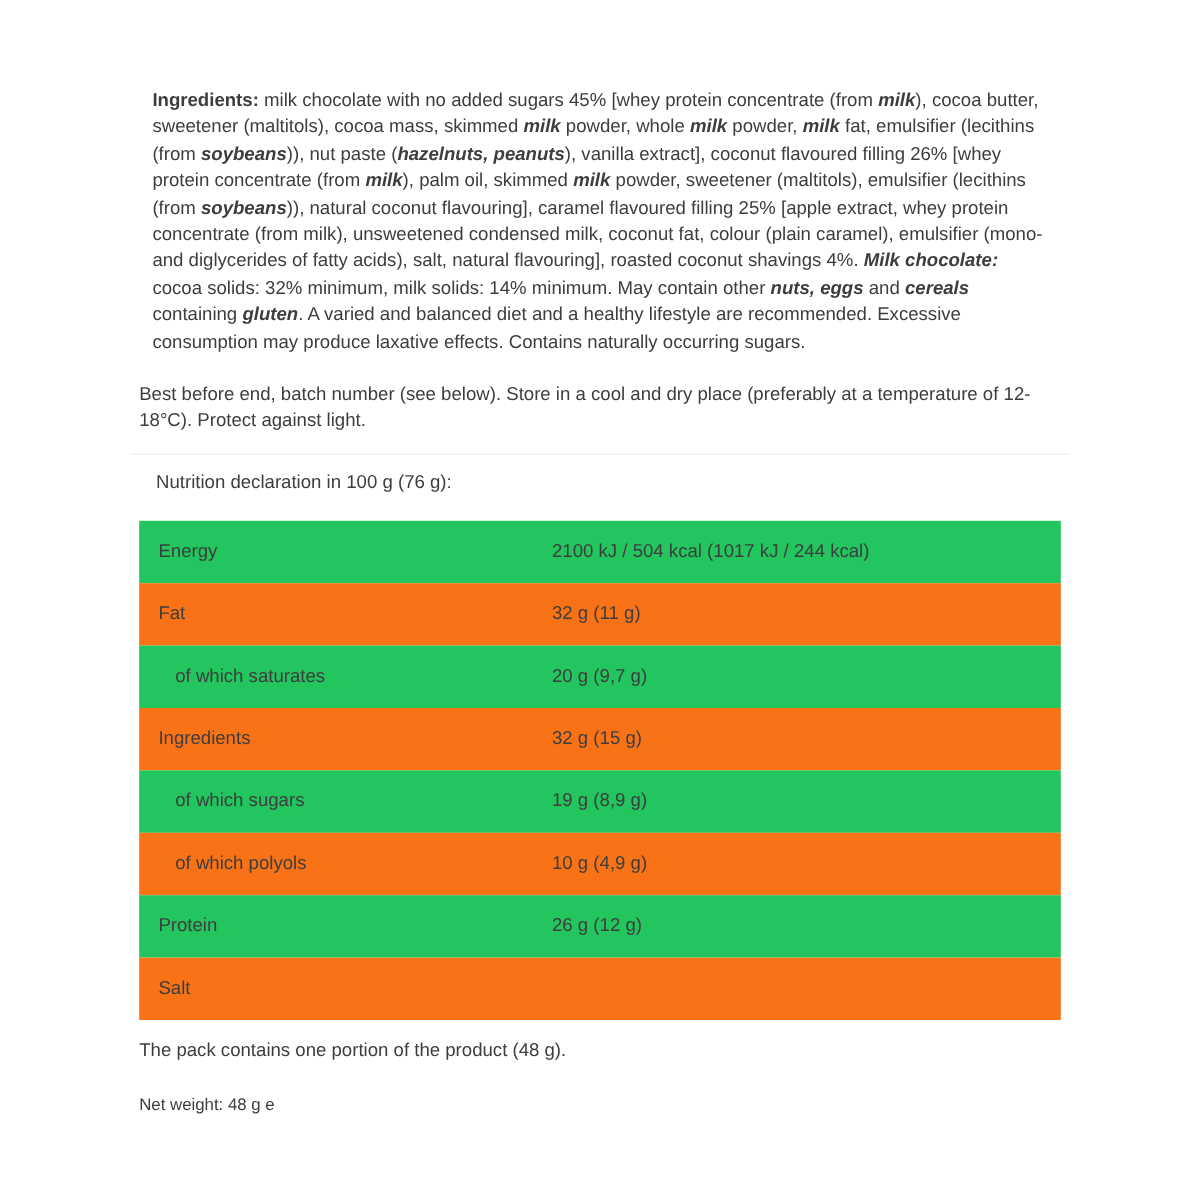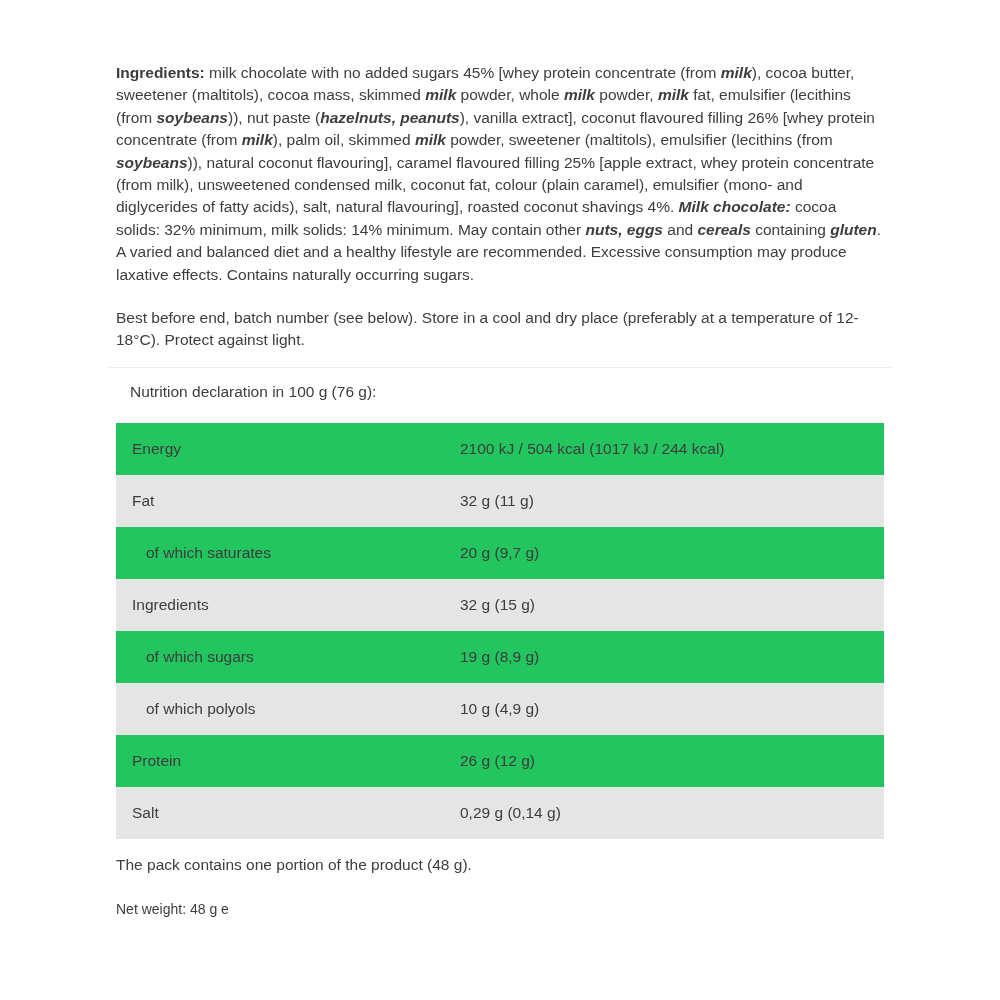--- a/index.html
+++ b/index.html
@@ -15,21 +15,21 @@
     -webkit-font-smoothing: antialiased;
   }
   .page {
     box-sizing: border-box;
     width: 1000px;
     height: 1000px;
     padding: 62px 116px 0 116px;
     overflow: hidden;
   }
   .ingredients {
-    margin: 0;
+    margin: 11px;
     font-size: 15.5px;
     line-height: 22.4px;
   }
   .seg-n { font-weight: 400; font-style: normal; }
   .seg-b { font-weight: 700; font-style: normal; }
   .seg-bi { font-weight: 700; font-style: italic; }
   .storage {
     margin: 21px 0 0 0;
     font-size: 15.5px;
     line-height: 22.4px;
@@ -49,21 +49,21 @@
   .ntable {
     margin-top: 20px;
   }
   .nrow {
     display: flex;
     align-items: center;
     height: 52px;
     font-size: 15.5px;
   }
   .nrow.shaded { background: #22c55e; }
-  .nrow.plain  { background: #e5e5e5; }
+  .nrow.plain  { background: #f97316; }
   .nlabel {
     box-sizing: border-box;
     width: 301px;
     padding-left: 16px;
     flex: 0 0 301px;
   }
   .nrow.indent .nlabel { padding-left: 30px; }
   .nvalue { flex: 1; margin-left: 43px; }
   .portion-note {
     margin: 15px 0 0 0;
@@ -113,21 +113,20 @@
       <div class="nrow plain indent">
         <div class="nlabel">of which polyols</div>
         <div class="nvalue">10 g (4,9 g)</div>
       </div>
       <div class="nrow shaded">
         <div class="nlabel">Protein</div>
         <div class="nvalue">26 g (12 g)</div>
       </div>
       <div class="nrow plain">
         <div class="nlabel">Salt</div>
-        <div class="nvalue">0,29 g (0,14 g)</div>
       </div>
     </div>
 
   <p class="portion-note">The pack contains one portion of the product (48 g).</p>
 
   <p class="net-weight">Net weight: 48 g e</p>
 
 </div>
 
 </body></html>

